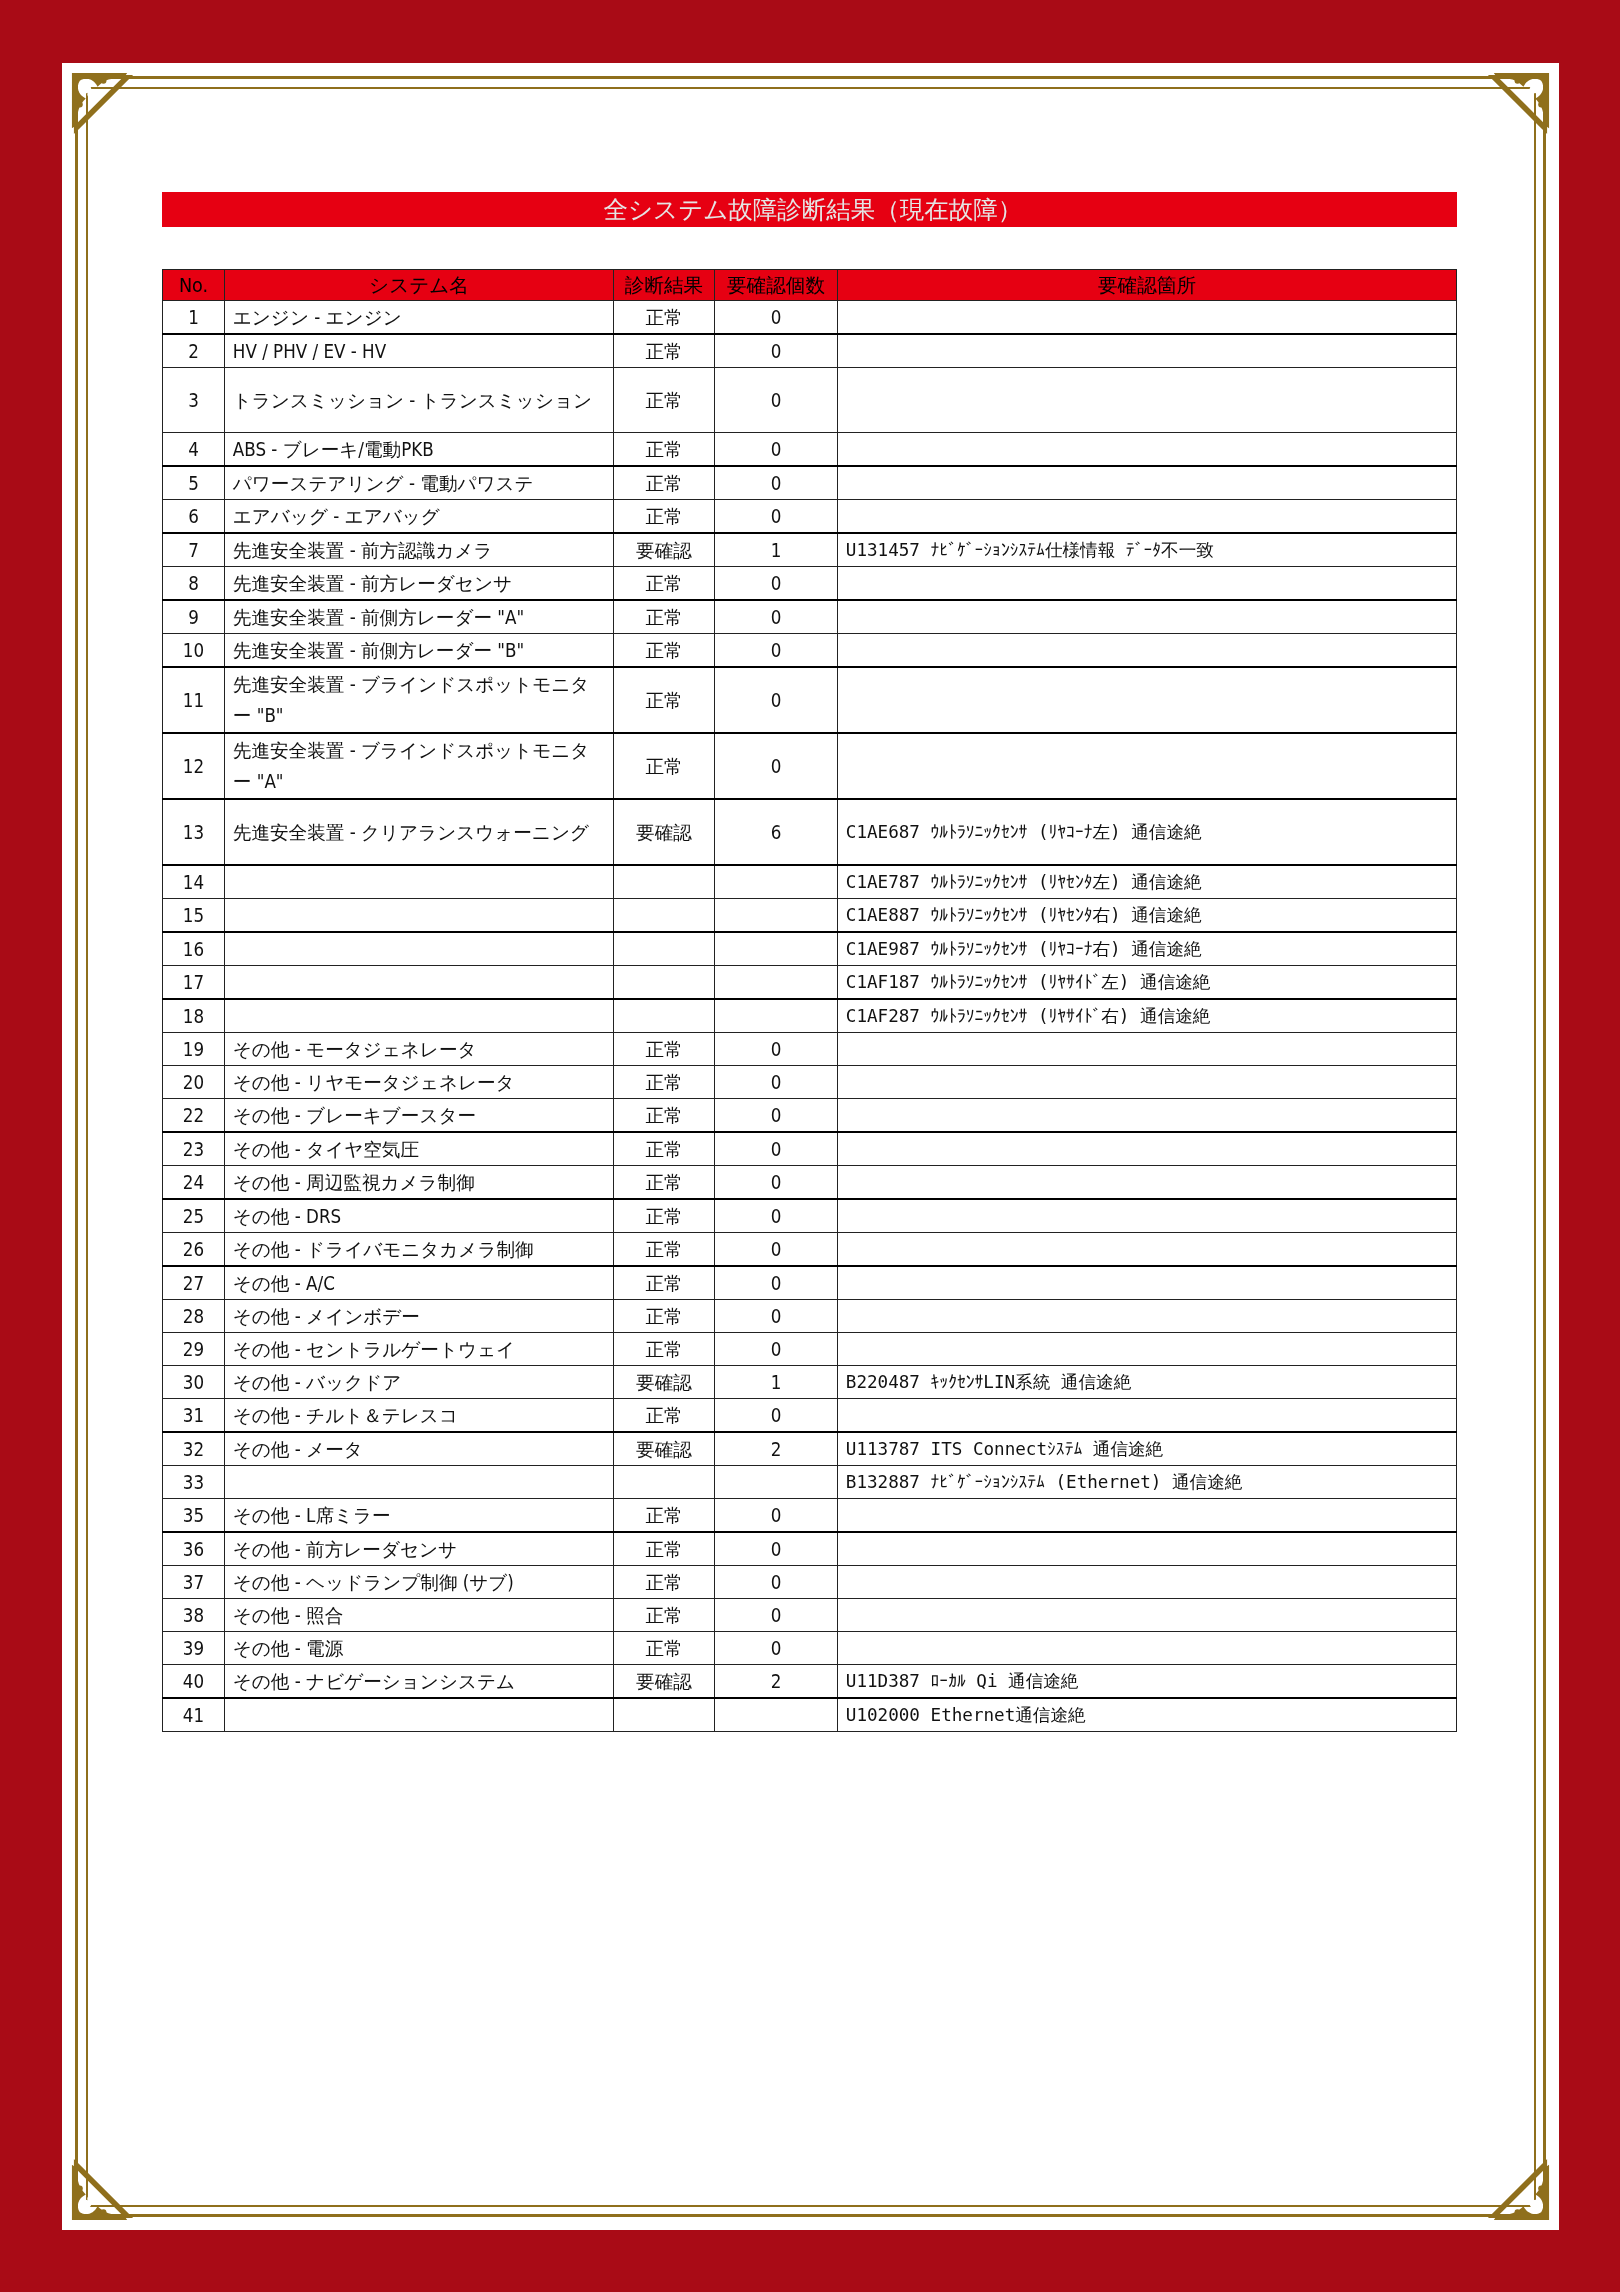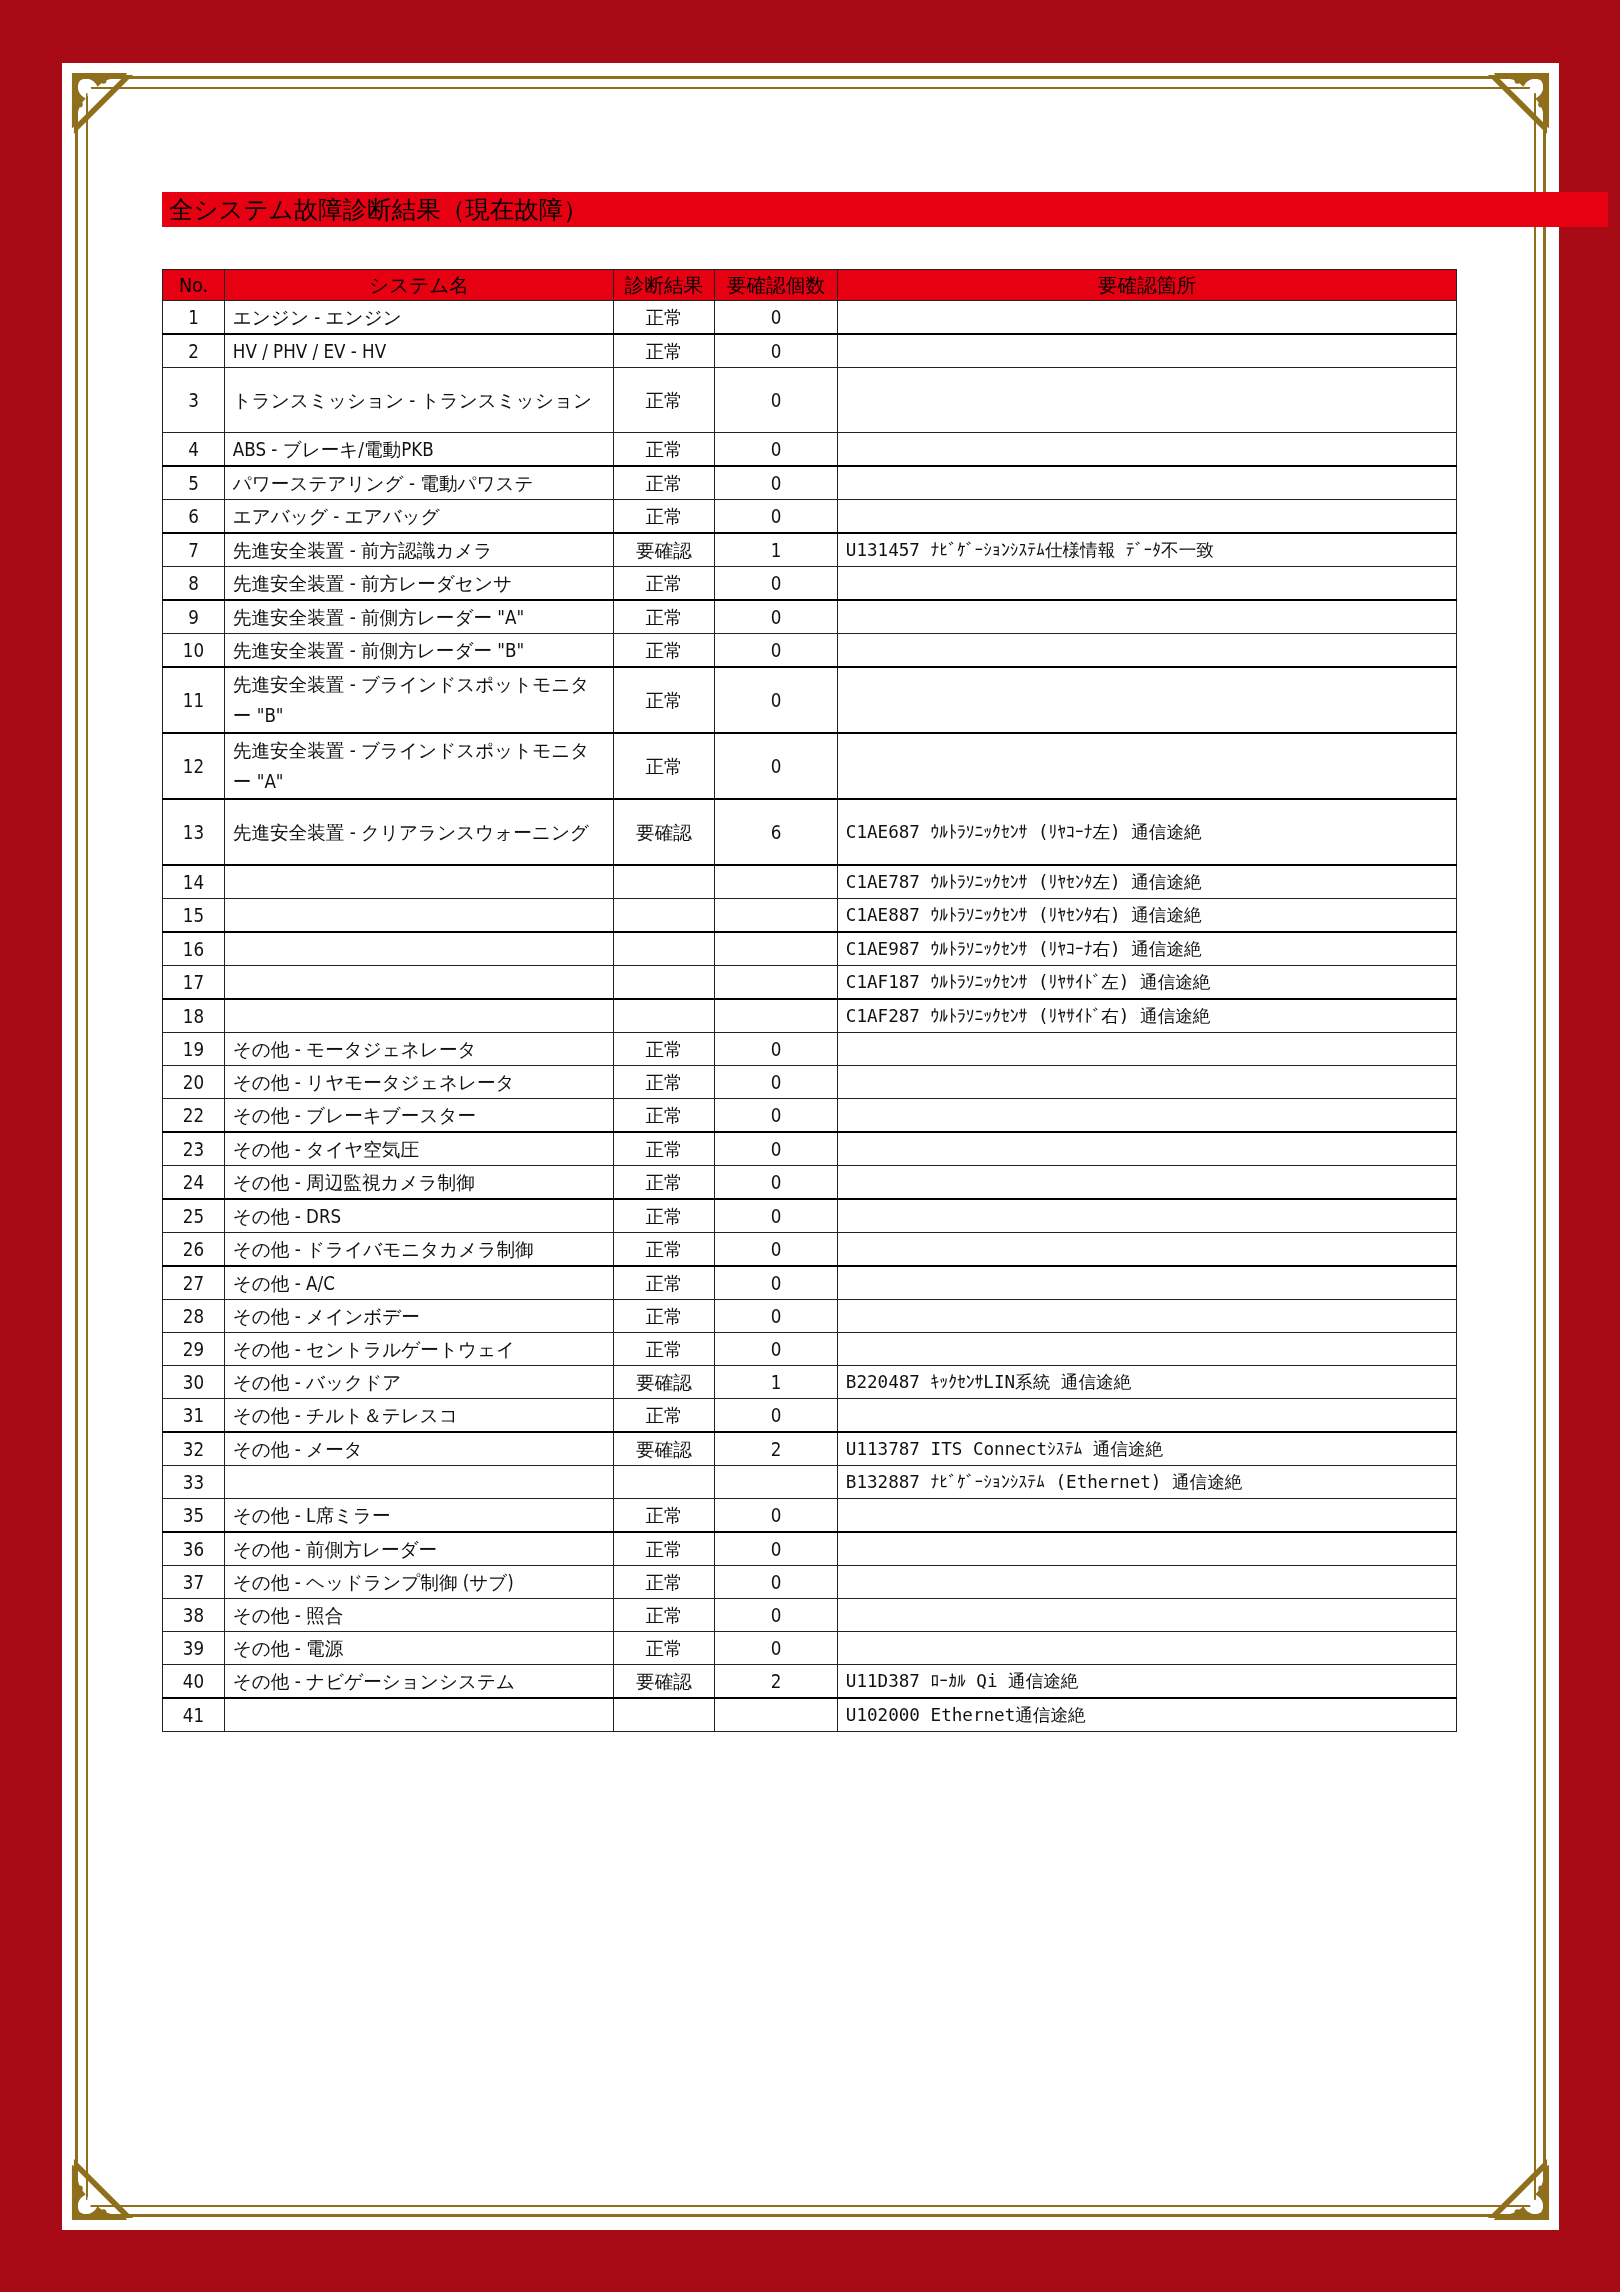--- a/index.html
+++ b/index.html
@@ -23,24 +23,25 @@
   .corner {
     position: absolute; width: 71px; height: 71px;
   }
   .corner svg { width: 71px; height: 71px; display: block; }
   .corner.tl { left: 5.9px; top: 5.9px; }
   .corner.tr { right: 5.9px; top: 5.9px; transform: scaleX(-1); }
   .corner.bl { left: 5.9px; bottom: 5.9px; transform: scaleY(-1); }
   .corner.br { right: 5.9px; bottom: 5.9px; transform: scale(-1,-1); }
 
   .title-bar {
-    position: absolute; left: 162px; top: 192px; width: 1446px; height: 35px;
-    background: #e60012; color: #000000;
+    position: absolute; left: 162px; top: 192px; width: 1295px; height: 35px;
+    background: #e60012; color: #e5e5e5;
     font-size: 24.5px; line-height: 35px; padding-left: 6.9px; box-sizing: border-box;
     white-space: nowrap;
+    text-align: center;
   }
 
   table.diag {
     position: absolute; left: 162px; top: 269px; width: 1295px;
     border-collapse: collapse; table-layout: fixed;
     font-family: "DejaVu Sans Condensed", "DejaVu Sans", sans-serif;
     font-size: 18.6px; color: #111;
   }
   table.diag th {
     background: #e60012; color: #000000; font-weight: normal;
@@ -361,21 +362,21 @@
       </tr>
       <tr class="">
         <td class="no">35</td>
         <td class="name">その他 - L席ミラー</td>
         <td class="res">正常</td>
         <td class="cnt">0</td>
         <td class="loc"></td>
       </tr>
       <tr class="thick">
         <td class="no">36</td>
-        <td class="name">その他 - 前側方レーダー</td>
+        <td class="name">その他 - 前方レーダセンサ</td>
         <td class="res">正常</td>
         <td class="cnt">0</td>
         <td class="loc"></td>
       </tr>
       <tr class="">
         <td class="no">37</td>
         <td class="name">その他 - ヘッドランプ制御 (サブ)</td>
         <td class="res">正常</td>
         <td class="cnt">0</td>
         <td class="loc"></td>

